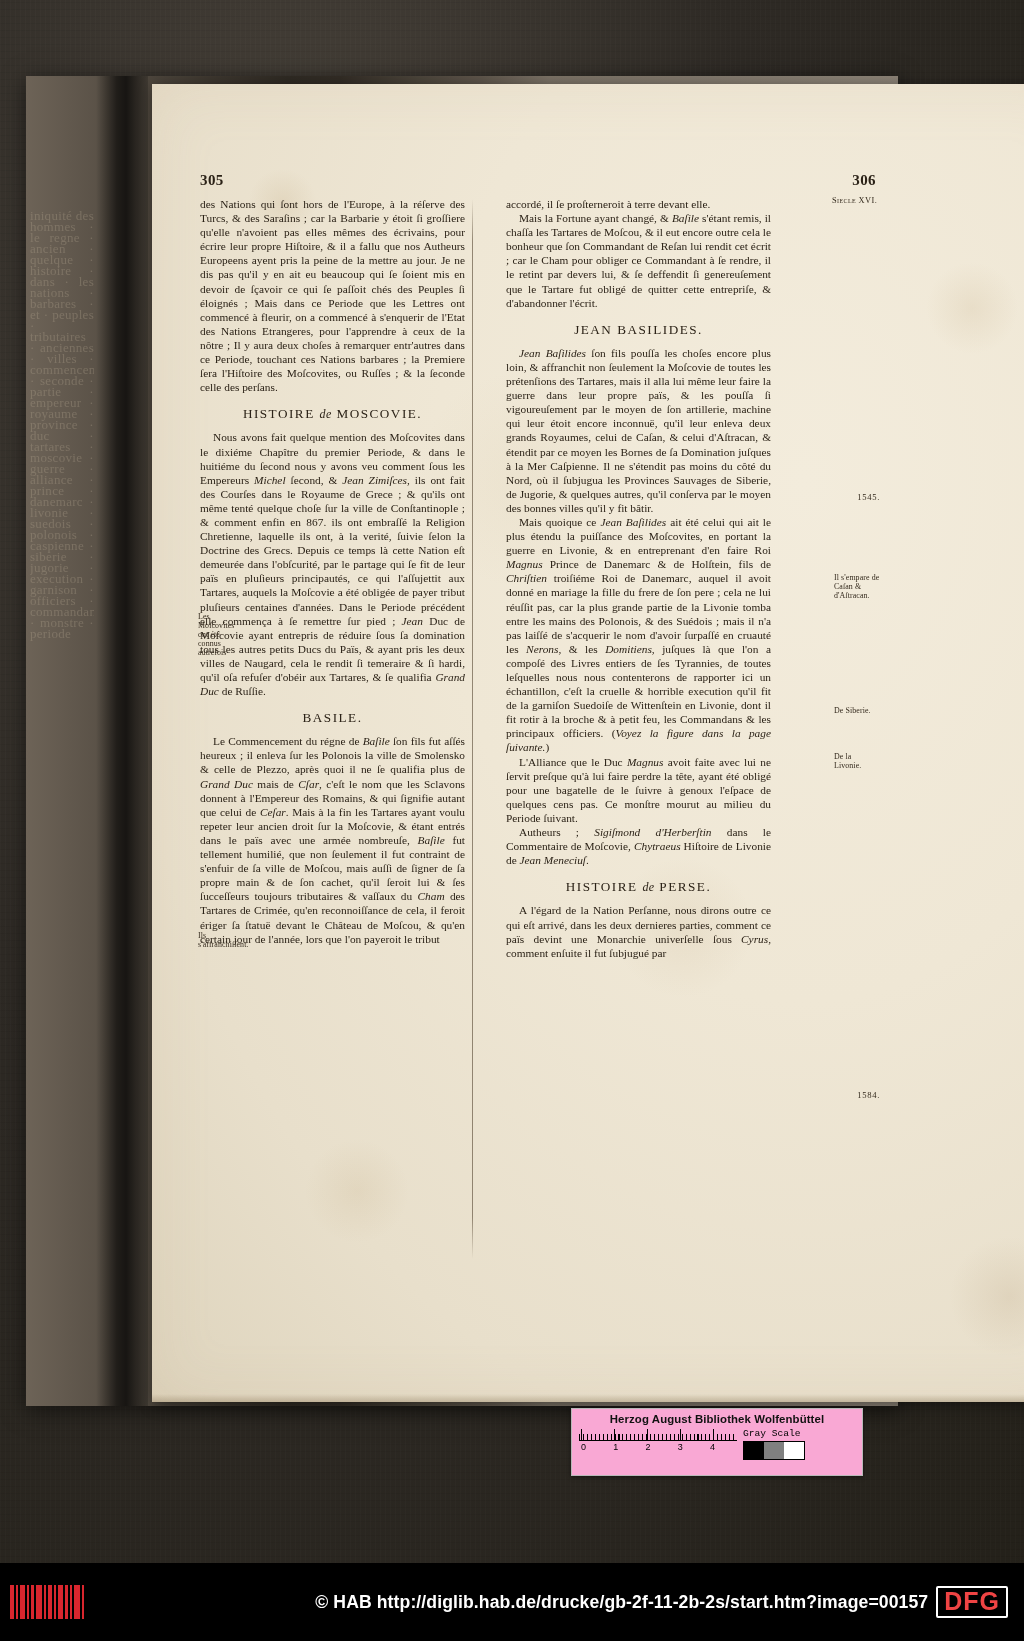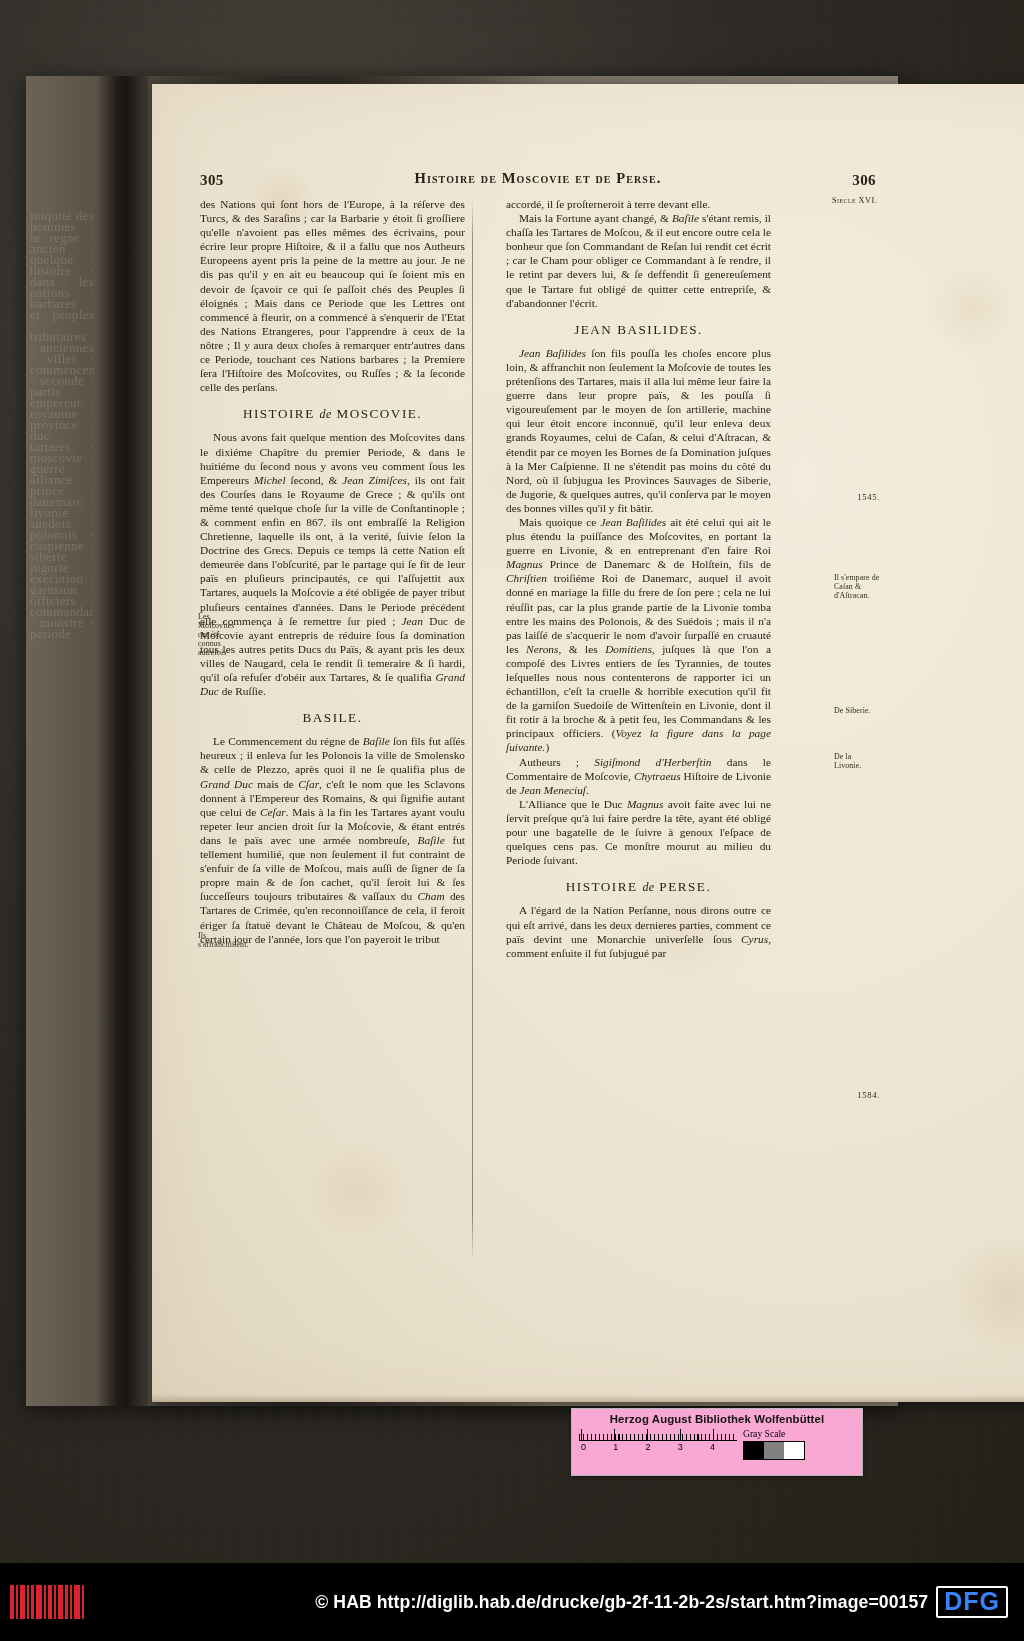--- a/index.html
+++ b/index.html
@@ -272,21 +272,21 @@
     width: 134px;
     margin-left: 2px;
   }
   .grayscale-wrap {
     display: flex;
     flex-direction: column;
     align-items: flex-start;
     padding-top: 1px;
   }
   .gs-label {
-    font-family: Liberation Serif, serif;
+    font-family: Liberation Mono, monospace;
     font-size: 9.6px;
     color: #000;
     margin-bottom: 2px;
     white-space: nowrap;
   }
   .gs-bar {
     display: flex;
     border: 1px solid #000;
     width: 60px; height: 17px;
   }
@@ -318,21 +318,21 @@
     flex: 1 1 auto;
     color: #fff;
     font-family: "Liberation Sans", sans-serif;
     font-size: 17.6px;
     font-weight: 700;
     text-align: right;
     letter-spacing: .1px;
     padding: 0 8px;
   }
   .dfg-logo {
-    color: #3b82f6;
+    color: #ef4444;
     font-family: "Liberation Sans", sans-serif;
     font-weight: 700;
     font-size: 25px;
     letter-spacing: 1px;
     margin-right: 16px;
     padding: 1px 6px 2px 6px;
     border: 2px solid #fff;
     border-radius: 2px;
     line-height: 1;
   }
@@ -358,21 +358,20 @@
 
 <div class="leaf">
   <div class="foxing"></div>
   <div class="leaf-edge-right"></div>
   <div class="leaf-edge-bottom"></div>
 
   <div class="typeblock">
 
     <div class="running-head">
       <div class="folio left">305</div>
-      <div class="head-title">Histoire de Moscovie et de Perse.</div>
       <div class="folio right">306</div>
     </div>
 
     <div class="columns">
       <div class="col-rule"></div>
 
       <div class="col left">
 
         <p class="noindent">des Nations qui ſont hors de l'Europe, à la réſerve des Turcs, &amp; des Saraſins ; car la Barbarie y étoit ſi groſſiere qu'elle n'avoient pas elles mêmes des écrivains, pour écrire leur propre Hiſtoire, &amp; il a fallu que nos Autheurs Europeens ayent pris la peine de la mettre au jour. Je ne dis pas qu'il y en ait eu beaucoup qui ſe ſoient mis en devoir de ſçavoir ce qui ſe paſſoit chés des Peuples ſi éloignés ; Mais dans ce Periode que les Lettres ont commencé à fleurir, on a commencé à s'enquerir de l'Etat des Nations Etrangeres, pour l'apprendre à ceux de la nôtre ; Il y aura deux choſes à remarquer entr'autres dans ce Periode, touchant ces Nations barbares ; la Premiere ſera l'Hiſtoire des Moſcovites, ou Ruſſes ; &amp; la ſeconde celle des perſans.</p>
 
@@ -394,23 +393,23 @@
         <p class="noindent">accordé, il ſe proſterneroit à terre devant elle.</p>
 
         <p><span>Mais la Fortune ayant changé, &amp; </span><i>Baſile</i><span> s'étant remis, il chaſſa les Tartares de Moſcou, &amp; il eut encore outre cela le bonheur que ſon Commandant de Reſan lui rendit cet écrit ; car le Cham pour obliger ce Commandant à ſe rendre, il le retint par devers lui, &amp; ſe deffendit ſi genereuſement que le Tartare fut obligé de quitter cette entrepriſe, &amp; d'abandonner l'écrit.</span></p>
 
         <div class="section-head">JEAN BASILIDES.</div>
 
         <p><i>Jean Baſilides</i><span> ſon fils pouſſa les choſes encore plus loin, &amp; affranchit non ſeulement la Moſcovie de toutes les prétenſions des Tartares, mais il alla lui même leur faire la guerre dans leur propre païs, &amp; les pouſſa ſi vigoureuſement par le moyen de ſon artillerie, machine qui leur étoit encore inconnuë, qu'il leur enleva deux grands Royaumes, celui de Caſan, &amp; celui d'Aſtracan, &amp; étendit par ce moyen les Bornes de ſa Domination juſques à la Mer Caſpienne. Il ne s'étendit pas moins du côté du Nord, où il ſubjugua les Provinces Sauvages de Siberie, de Jugorie, &amp; quelques autres, qu'il conſerva par le moyen des bonnes villes qu'il y fit bâtir.</span></p>
 
         <p><span>Mais quoique ce </span><i>Jean Baſilides</i><span> ait été celui qui ait le plus étendu la puiſſance des Moſcovites, en portant la guerre en Livonie, &amp; en entreprenant d'en faire Roi </span><i>Magnus</i><span> Prince de Danemarc &amp; de Holſtein, fils de </span><i>Chriſtien</i><span> troiſiéme Roi de Danemarc, auquel il avoit donné en mariage la fille du frere de ſon pere ; cela ne lui réuſſit pas, car la plus grande partie de la Livonie tomba entre les mains des Polonois, &amp; des Suédois ; mais il n'a pas laiſſé de s'acquerir le nom d'avoir ſurpaſſé en cruauté les </span><i>Nerons</i><span>, &amp; les </span><i>Domitiens</i><span>, juſques là que l'on a compoſé des Livres entiers de ſes Tyrannies, de toutes leſquelles nous nous contenterons de rapporter ici un échantillon, c'eſt la cruelle &amp; horrible execution qu'il fit de la garniſon Suedoiſe de Wittenſtein en Livonie, dont il fit rotir à la broche &amp; à petit feu, les Commandans &amp; les principaux officiers. (</span><i>Voyez la figure dans la page ſuivante.</i><span>)</span></p>
 
+        <p><span>L'Alliance que le Duc </span><i>Magnus</i><span> avoit faite avec lui ne ſervit preſque qu'à lui faire perdre la tête, ayant été obligé pour une bagatelle de le ſuivre à genoux l'eſpace de quelques cens pas. Ce monſtre mourut au milieu du Periode ſuivant.</span></p>
+
         <p><span>Autheurs ; </span><i>Sigiſmond d'Herberſtin</i><span> dans le Commentaire de Moſcovie, </span><i>Chytraeus</i><span> Hiſtoire de Livonie de </span><i>Jean Meneciuſ</i><span>.</span></p>
-
-        <p><span>L'Alliance que le Duc </span><i>Magnus</i><span> avoit faite avec lui ne ſervit preſque qu'à lui faire perdre la tête, ayant été obligé pour une bagatelle de le ſuivre à genoux l'eſpace de quelques cens pas. Ce monſtre mourut au milieu du Periode ſuivant.</span></p>
 
         <div class="section-head">
           <span>HISTOIRE</span>
           <span class="it">de</span>
           <span>PERSE.</span>
         </div>
 
         <p><span>A l'égard de la Nation Perſanne, nous dirons outre ce qui eſt arrivé, dans les deux dernieres parties, comment ce païs devint une Monarchie univerſelle ſous </span><i>Cyrus</i><span>, comment enſuite il fut ſubjugué par</span></p>
       </div>
     </div>

